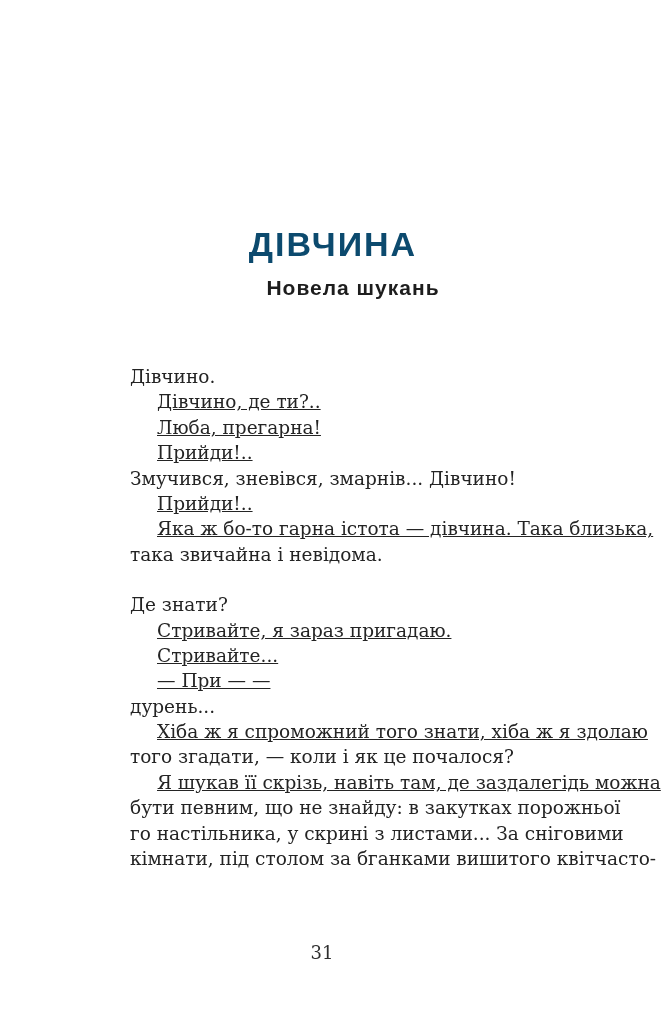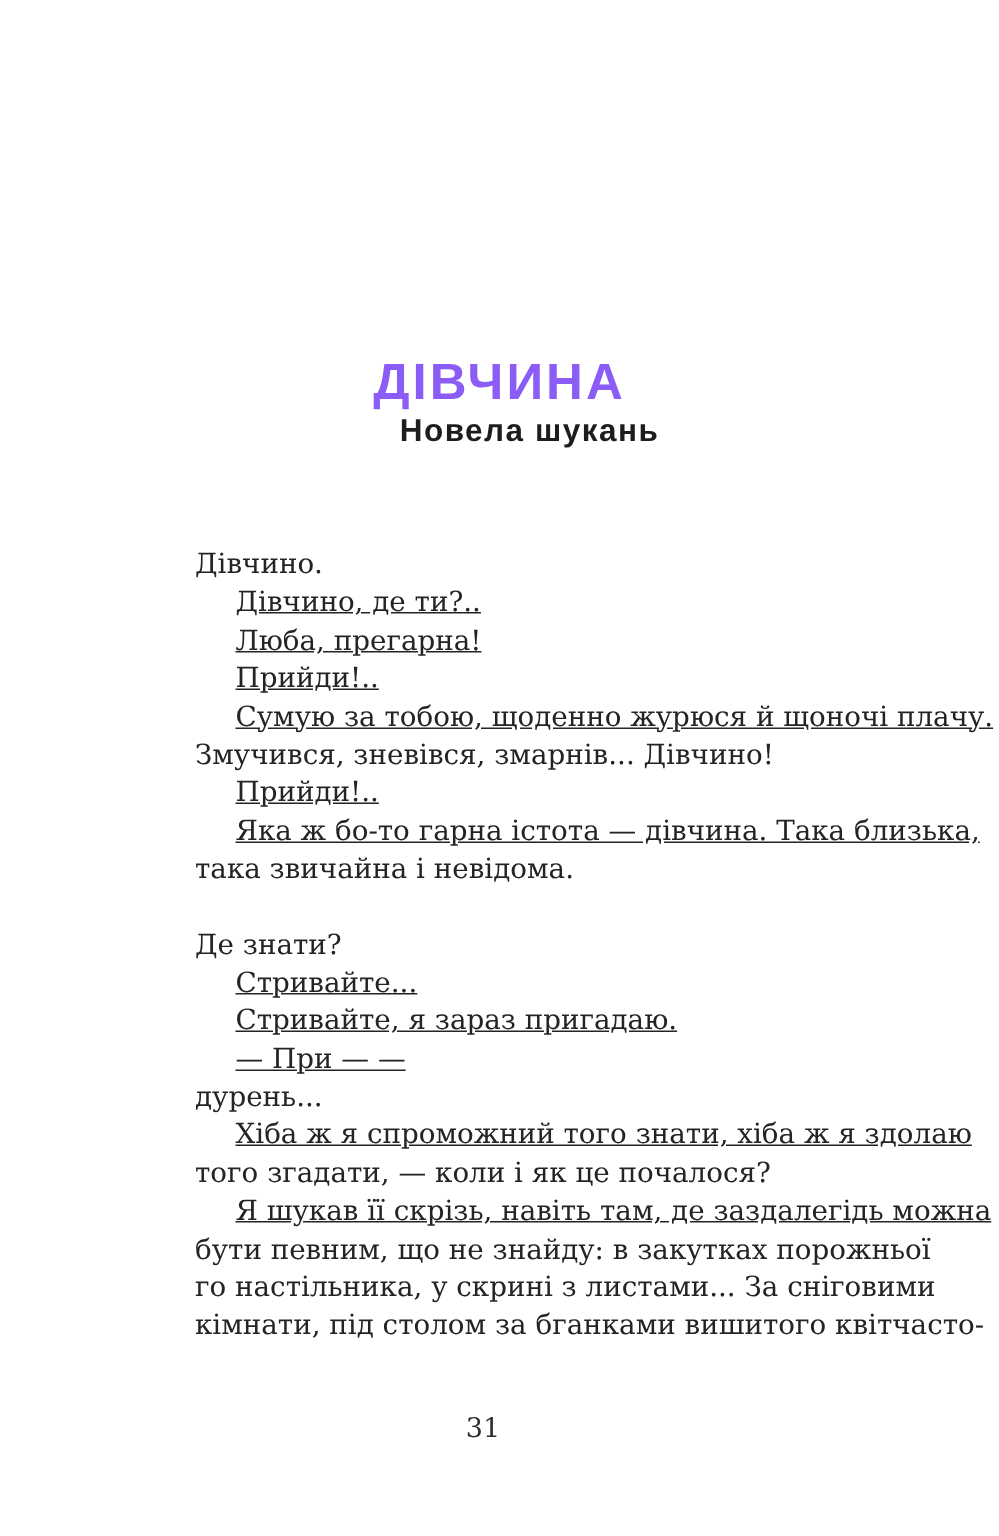--- a/index.html
+++ b/index.html
@@ -7,31 +7,31 @@
     position: relative;
     width: 666px;
     height: 1024px;
     background: #ffffff;
     overflow: hidden;
     font-family: "DejaVu Serif", serif;
     color: #232323;
   }
   .title {
     position: absolute;
-    top: 238px;
+    top: 227px;
     left: 0;
     width: 100%;
     margin: 0;
     text-align: center;
     font-family: "Liberation Sans", sans-serif;
     font-weight: 600;
     font-size: 34px;
     line-height: 1;
     letter-spacing: 2px;
-    color: #8b5cf6;
+    color: #0c4a6e;
   }
   .subtitle {
     position: absolute;
     top: 277px;
     left: 0;
     width: 100%;
     text-align: center;
     font-family: "Liberation Sans", sans-serif;
     font-weight: 600;
     font-size: 21px;
@@ -71,29 +71,28 @@
 <body>
 
 <div class="page">
   <h1 class="title">ДІВЧИНА</h1>
   <div class="subtitle">Новела шукань</div>
   <div class="body-text">
       <div class="line">Дівчино.</div>
       <div class="line indent">Дівчино, де ти?..</div>
       <div class="line indent">Люба, прегарна!</div>
       <div class="line indent">Прийди!..</div>
-      <div class="line indent">Сумую за тобою, щоденно журюся й щоночі плачу.</div>
       <div class="line">Змучився, зневівся, змарнів... Дівчино!</div>
       <div class="line indent">Прийди!..</div>
       <div class="line indent">Яка ж бо-то гарна істота — дівчина. Така близька,</div>
       <div class="line">така звичайна і невідома.</div>
       <div class="line blank"></div>
       <div class="line">Де знати?</div>
+      <div class="line indent">Стривайте, я зараз пригадаю.</div>
       <div class="line indent">Стривайте...</div>
-      <div class="line indent">Стривайте, я зараз пригадаю.</div>
       <div class="line indent">— При — —</div>
       <div class="line">дурень...</div>
       <div class="line indent">Хіба ж я спроможний того знати, хіба ж я здолаю</div>
       <div class="line">того згадати, — коли і як це почалося?</div>
       <div class="line indent">Я шукав її скрізь, навіть там, де заздалегідь можна</div>
       <div class="line">бути певним, що не знайду: в закутках порожньої</div>
       <div class="line">го настільника, у скрині з листами... За сніговими</div>
       <div class="line">кімнати, під столом за бганками вишитого квітчасто-</div>
     </div>
   <div class="pagenum">31</div>

